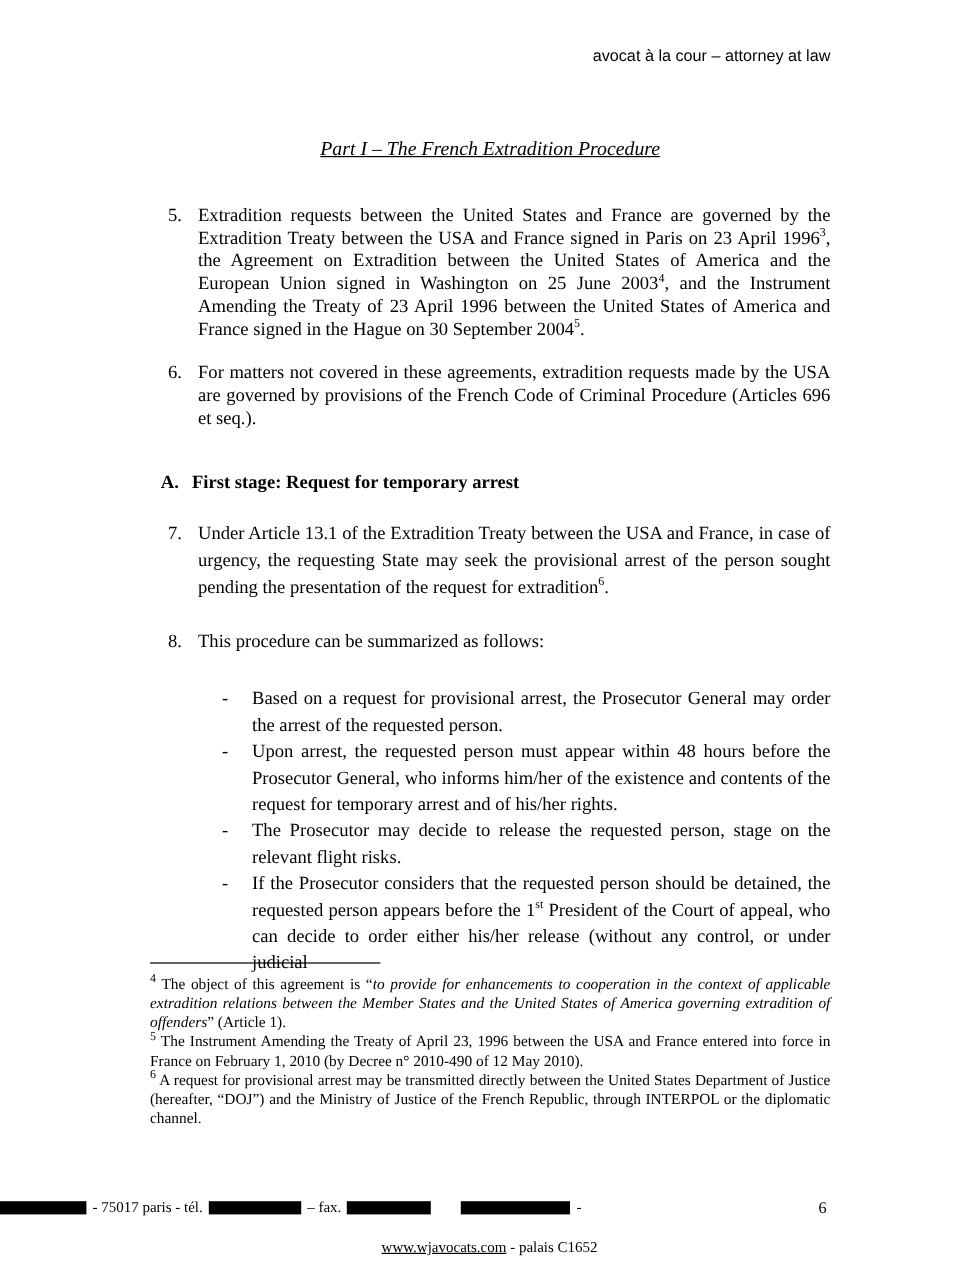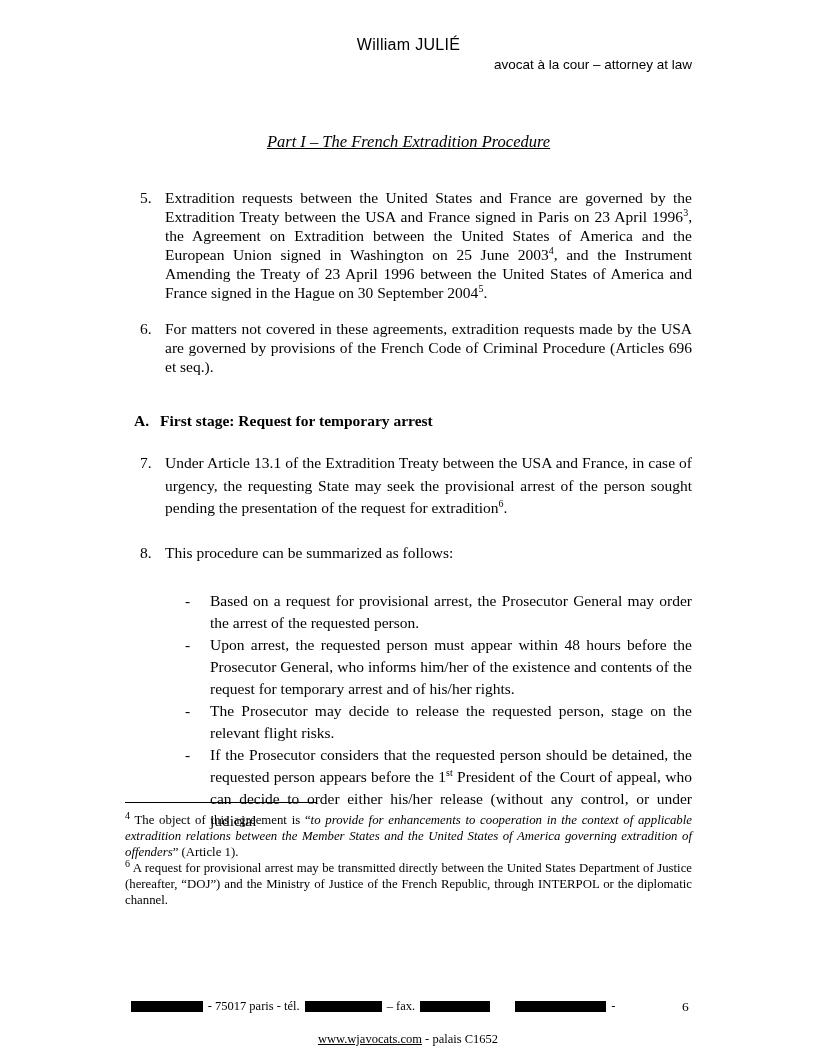--- a/index.html
+++ b/index.html
@@ -73,21 +73,20 @@
   .footer {
     position: absolute;
     left: 0;
     top: 999px;
     width: 100%;
     font-size: 12.5px;
   }
   .footer-line1 {
     display: flex;
     align-items: center;
-    justify-content: center;
     column-gap: 5px;
     height: 14px;
     padding-right: 70px;
   }
   .redact { display: inline-block; height: 11px; background: #000; }
   .w1 { width: 72px; }
   .w2 { width: 77px; }
   .w3 { width: 70px; }
   .w4 { width: 91px; margin-left: 20px; }
   .page-number {
@@ -99,21 +98,20 @@
   .footer-line2 { text-align: center; margin-top: 19px; }
   .site-link { text-decoration: underline; cursor: pointer; }
 </style>
 </head>
 <body>
 
 <div class="page">
   <div class="content">
 
     <header class="letterhead">
-      <div class="lh-name">William JULIÉ</div>
       <div class="lh-sub">avocat à la cour – attorney at law</div>
     </header>
 
     <h1 class="doc-title"><span class="underline">Part I – The French Extradition Procedure</span></h1>
 
     <div class="num-para lh-tight p5">
       <span class="num">5.</span>
       <div class="ptext"><span>Extradition requests between the United States and France are governed by the Extradition Treaty between the USA and France signed in Paris on 23 April 1996</span><sup>3</sup><span>, the Agreement on Extradition between the United States of America and the European Union signed in Washington on 25 June 2003</span><sup>4</sup><span>, and the Instrument Amending the Treaty of 23 April 1996 between the United States of America and France signed in the Hague on 30 September 2004</span><sup>5</sup><span>.</span></div>
     </div>
 
@@ -154,20 +152,21 @@
         <span class="dash">-</span>
         <div class="btext"><span>If the Prosecutor considers that the requested person should be detained, the requested person appears before the 1</span><sup>st</sup><span> President of the Court of appeal, who can decide to order either his/her release (without any control, or under judicial</span></div>
       </div>
     </div>
 
   </div>
 
   <div class="footnotes">
     <div class="fn-rule"></div>
     <div class="footnote"><sup>4</sup><span> The object of this agreement is “</span><span class="i">to provide for enhancements to cooperation in the context of applicable extradition relations between the Member States and the United States of America governing extradition of offenders</span><span>” (Article 1).</span></div>
+    <div class="footnote"><sup>5</sup><span> The Instrument Amending the Treaty of April 23, 1996 between the USA and France entered into force in France on February 1, 2010 (by Decree n° 2010-490 of 12 May 2010).</span></div>
     <div class="footnote"><sup>6</sup><span> A request for provisional arrest may be transmitted directly between the United States Department of Justice (hereafter, “DOJ”) and the Ministry of Justice of the French Republic, through INTERPOL or the diplomatic channel.</span></div>
   </div>
 
   <div class="footer">
     <div class="footer-line1">
       <span class="redact w1"></span>
       <span>- 75017 paris - tél.</span>
       <span class="redact w2"></span>
       <span>– fax.</span>
       <span class="redact w3"></span>

